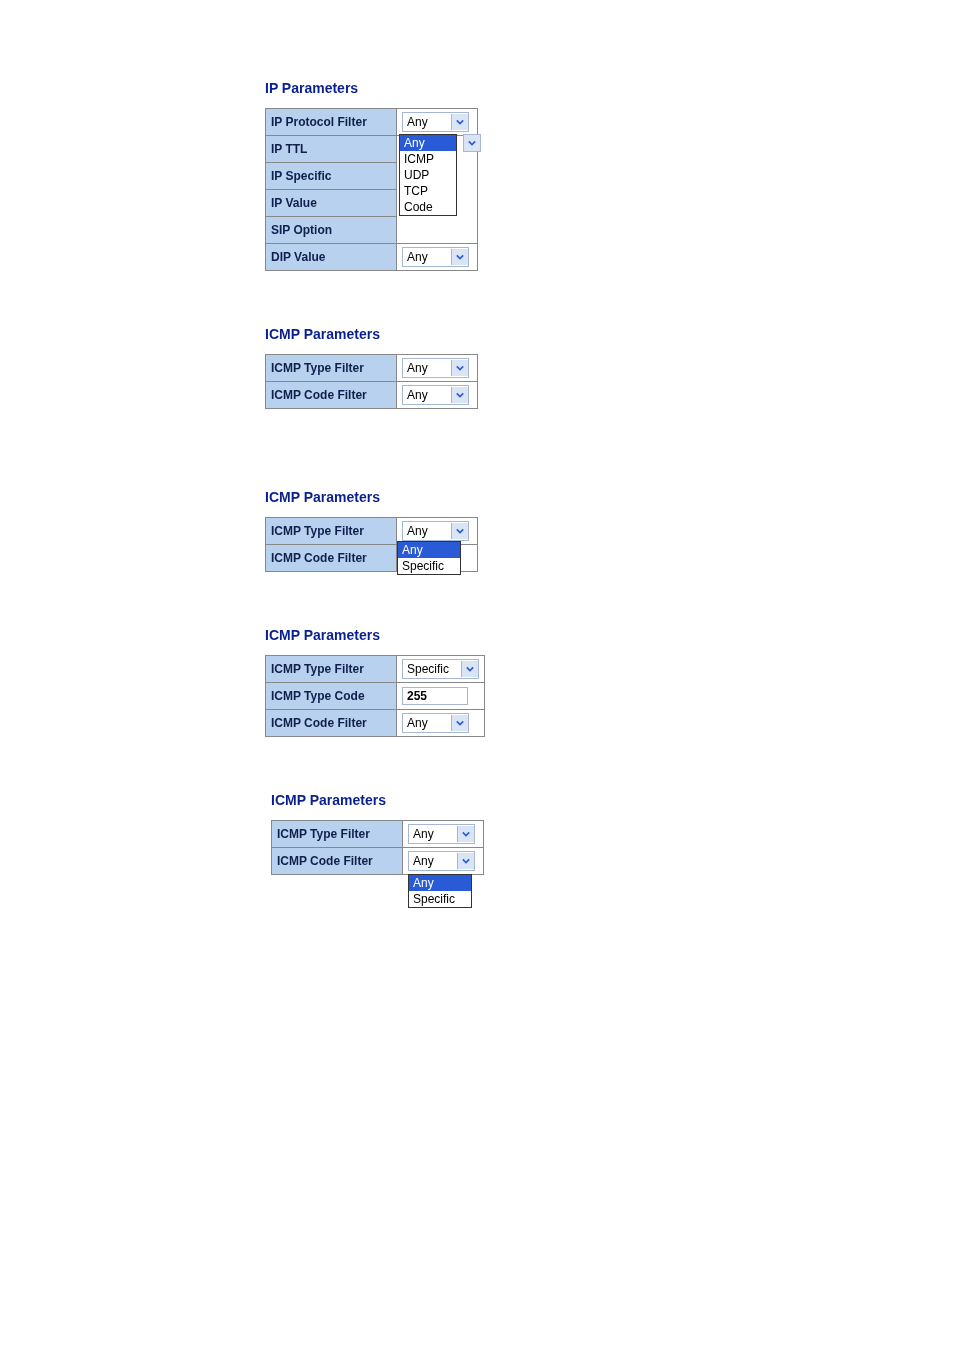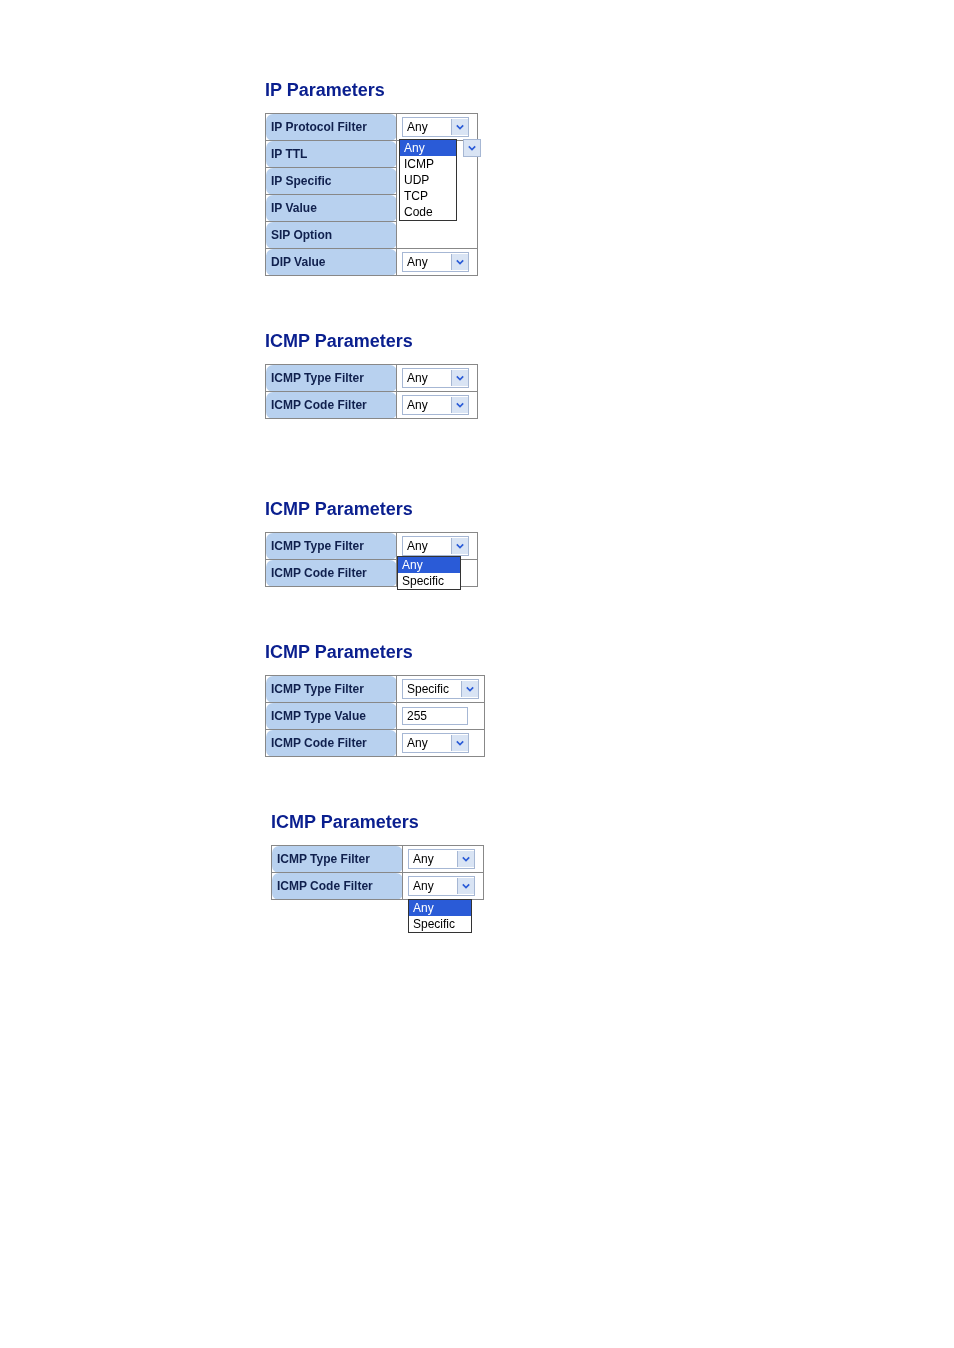--- a/index.html
+++ b/index.html
@@ -15,40 +15,39 @@
     padding-top: 80px;
     width: 400px;
   }
   .section {
     margin-bottom: 55px;
     position: relative;
   }
   .section-title {
     font-weight: bold;
     color: #0a1f8f;
-    font-size: 18px;
+    font-size: 14px;
     margin-bottom: 12px;
   }
   table.param {
     border-collapse: collapse;
     border: 1px solid #666;
   }
   table.param td {
     border: 1px solid #888;
     padding: 3px 5px;
     font-size: 12px;
     vertical-align: middle;
     height: 20px;
   }
   table.param td.label {
     background: #b8d1ef;
     font-weight: bold;
     color: #10204d;
     width: 120px;
-    border-radius: 7px;
   }
   table.param td.value {
     background: #fff;
     min-width: 70px;
   }
   
   .select {
     display: inline-flex;
     align-items: center;
     background: #fff;
@@ -76,20 +75,21 @@
   .select .arrow svg {
     width: 8px;
     height: 8px;
   }
   .textin {
     border: 1px solid #a6b7d4;
     height: 16px;
     font-size: 12px;
     padding: 0 4px;
     width: 56px;
+    font-weight: bold;
   }
   
   .dropdown {
     position: absolute;
     background: #fff;
     border: 1px solid #333;
     font-size: 12px;
     z-index: 10;
   }
   .dropdown .opt {
@@ -245,21 +245,21 @@
             <span class="sel-text">Specific</span>
             <span class="arrow">
               <svg viewBox="0 0 10 10">
                     <path d="M1 3 L5 7 L9 3" fill="none" stroke="#2a5bd7" stroke-width="2"></path>
                   </svg>
             </span>
           </span>
         </td>
       </tr>
       <tr>
-        <td class="label">ICMP Type Value</td>
+        <td class="label">ICMP Type Code</td>
         <td class="value">
           <input class="textin" value="255" style="">
         </td>
       </tr>
       <tr>
         <td class="label">ICMP Code Filter</td>
         <td class="value">
           <span class="select">
             <span class="sel-text">Any</span>
             <span class="arrow">

